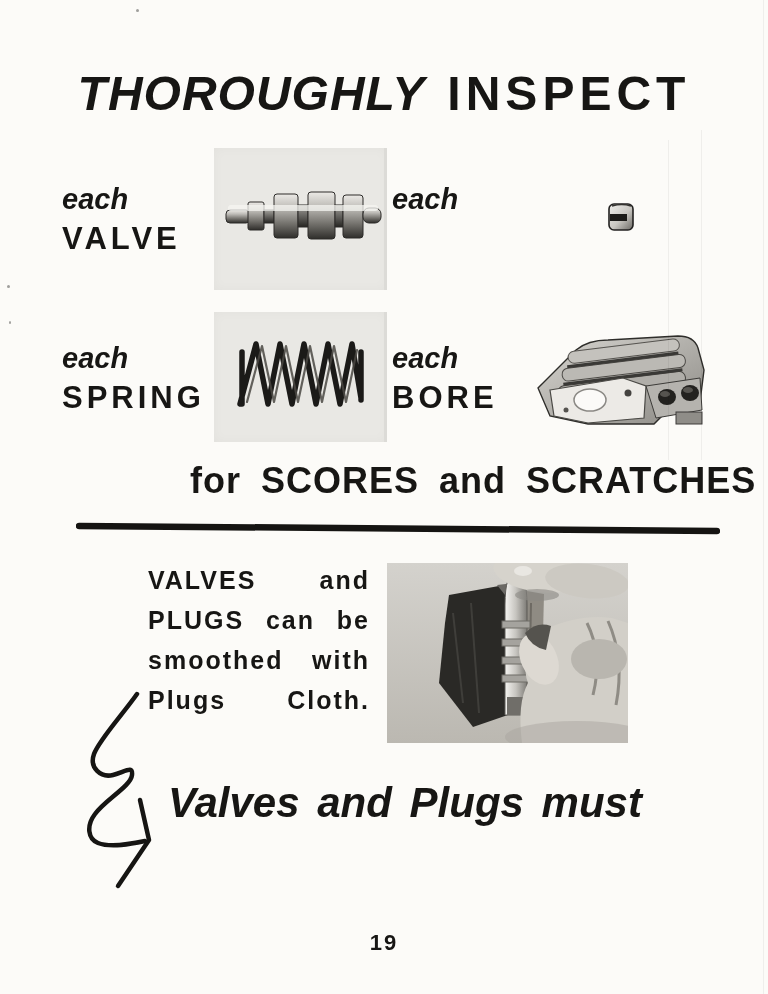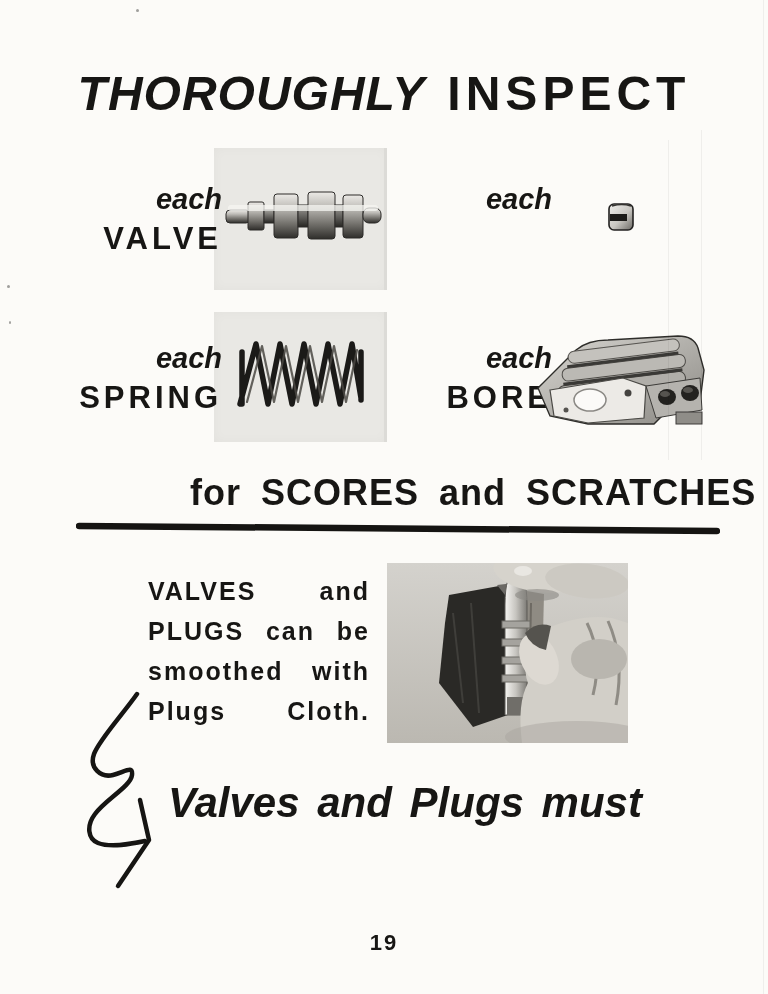--- a/index.html
+++ b/index.html
@@ -21,39 +21,38 @@
   
   .title{
     left:0;right:0;top:66px;
     text-align:center;
     font-size:48px;font-weight:bold;
     white-space:nowrap;
   }
   .title .t-italic{font-style:italic;letter-spacing:1px;margin-top:16px;}
   .title .t-reg{letter-spacing:5px;margin-left:22px;}
   
-  .item-label{width:160px;text-align:right;line-height:1;}
+  .item-label{width:160px;text-align:left;line-height:1;}
   .item-qual{font-style:italic;font-weight:bold;font-size:29px;margin-bottom:9px;}
   .item-name{font-weight:bold;font-size:31px;letter-spacing:4px;}
   
   .panel{background:var(--panel);box-shadow:inset -3px 0 0 #dcdbd7, inset 0 0 12px rgba(0,0,0,0.03);}
   
   .subtitle{
     left:190px;top:460px;width:565px;
     text-align:left;
     font-size:36px;font-weight:bold;
     letter-spacing:1px;word-spacing:9px;
     white-space:nowrap;
-    margin-top:12px;
   }
   
   .caption{left:148px;top:566px;width:222px;}
   .cap-line{
     display:flex;justify-content:space-between;
-    height:40px;align-items:flex-end;
+    height:40px;align-items:flex-start;
     font-size:25px;font-weight:bold;letter-spacing:2px;
     white-space:nowrap;
   }
   
   .emph{font-style:italic;font-weight:bold;white-space:nowrap;line-height:1;}
   .emph1{left:168px;top:782px;font-size:42px;word-spacing:6px;font-style:italic;}
   .emph2{left:160px;top:836px;font-size:42px;word-spacing:4px;letter-spacing:0.5px;}
   
   .pagenum{left:0;right:0;top:930px;text-align:center;font-size:22px;font-weight:bold;letter-spacing:2px;}
   

